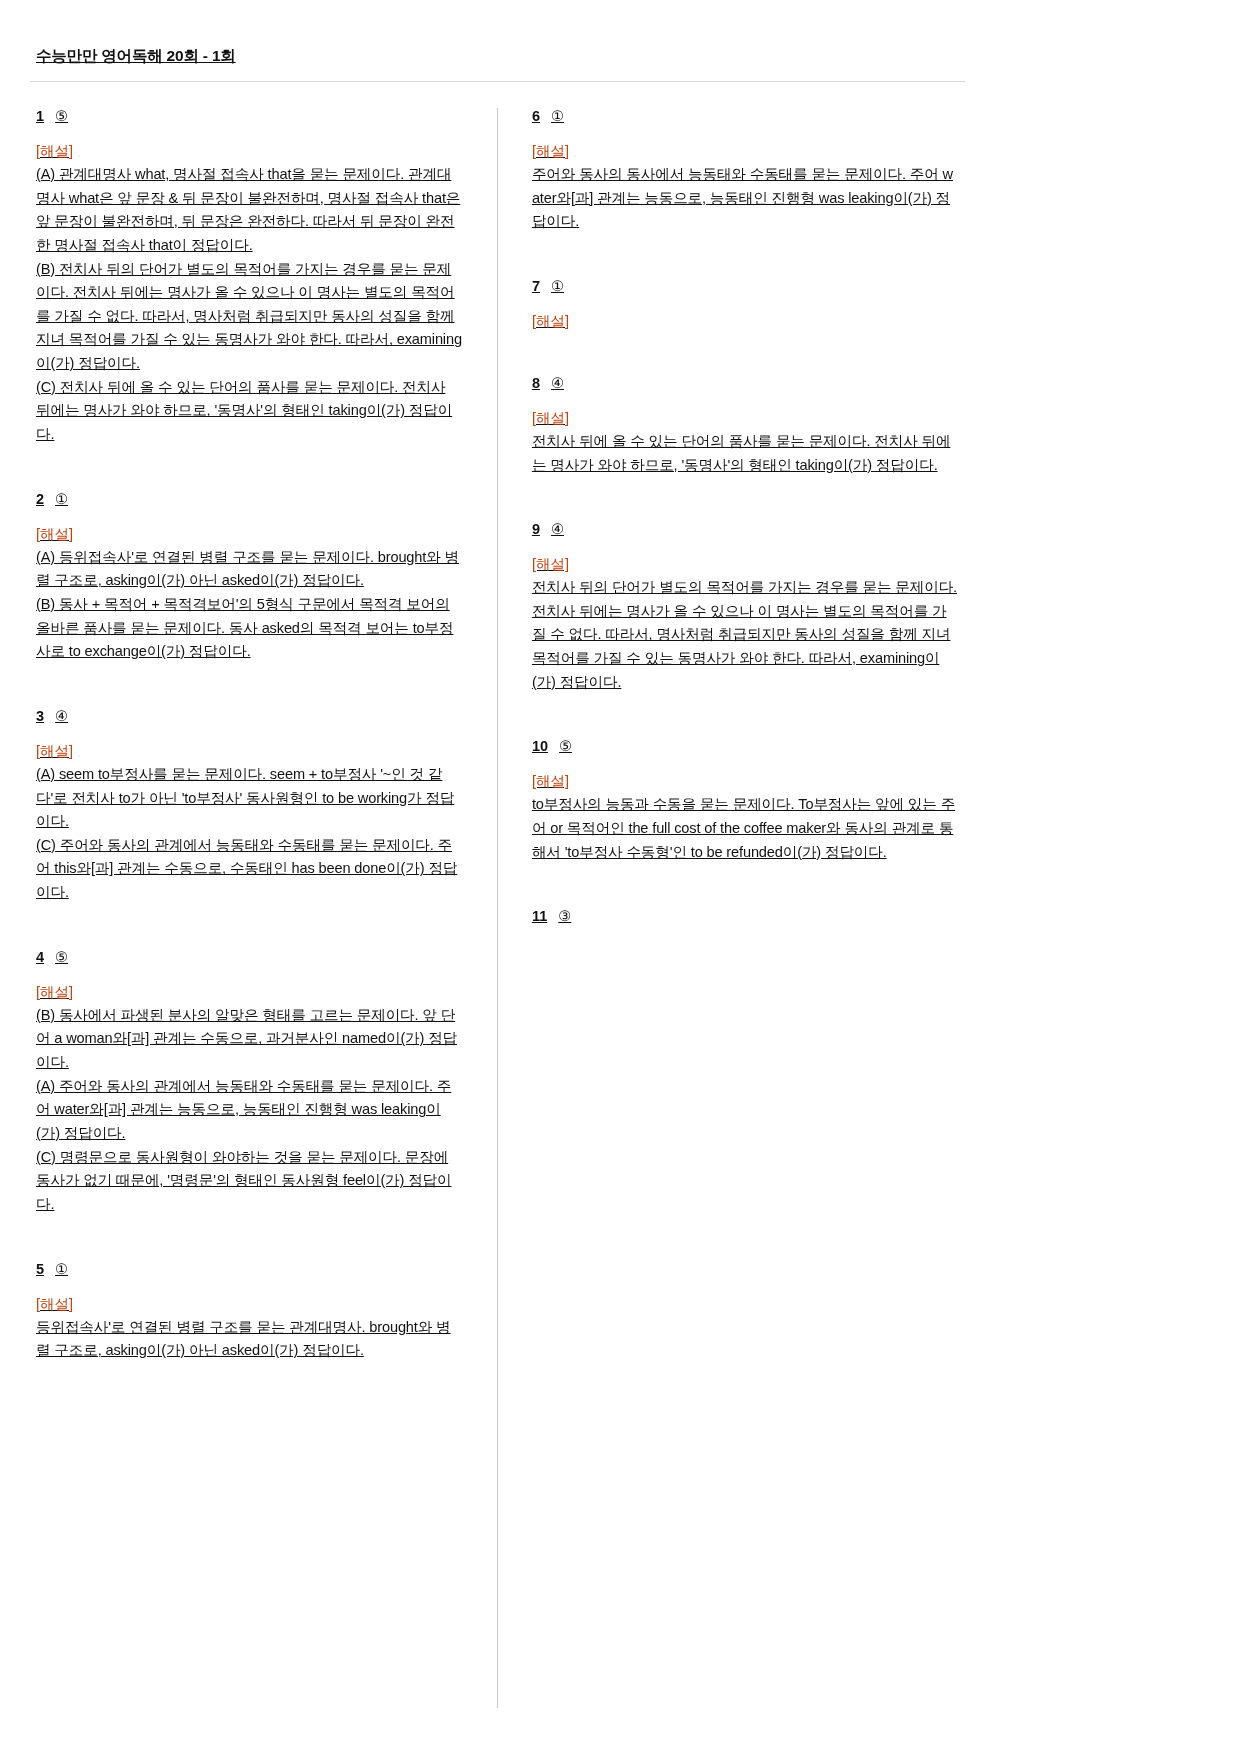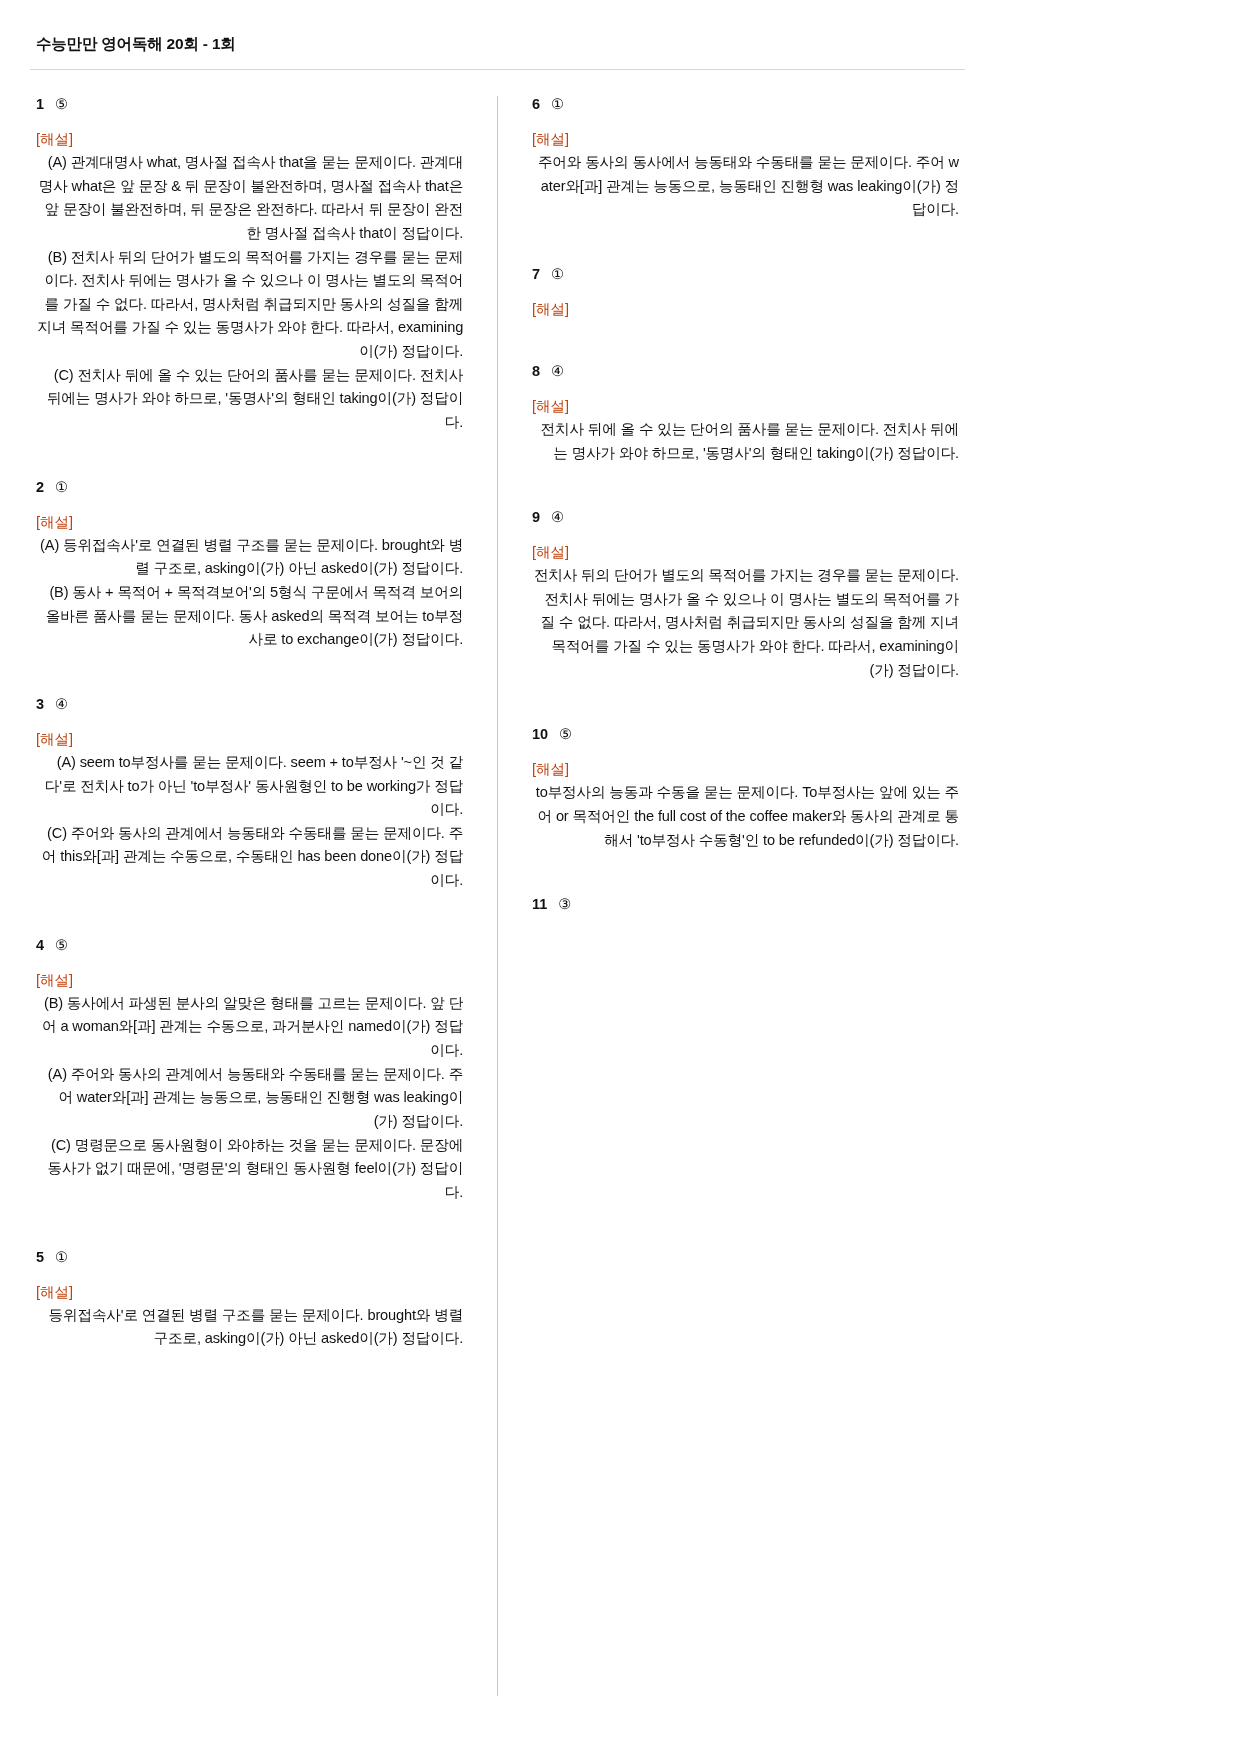--- a/index.html
+++ b/index.html
@@ -12,22 +12,23 @@
     color: #111111;
     width: 1241px;
     height: 1756px;
     position: relative;
     overflow: hidden;
   }
   .page {
     width: 995px;
     height: 1756px;
     box-sizing: border-box;
-    padding: 34px 36px 0 36px;
+    padding: 46px 36px 0 36px;
     position: relative;
+    text-decoration: underline;
   }
   .doc-title {
     font-size: 15.5px;
     font-weight: bold;
     letter-spacing: -0.2px;
     color: #111111;
     padding-bottom: 14px;
   }
   .title-rule {
     border-bottom: 1px solid #d6d6d6;
@@ -80,21 +81,20 @@
   }
   .body-text {
     font-size: 14.6px;
     line-height: 1.62;
     color: #111111;
     letter-spacing: -0.15px;
     word-break: break-all;
   }
   .body-text p {
     margin: 0;
-    text-align: right;
   }
   .item.no-body .item-head {
     margin-bottom: 12px;
   }
 </style>
 </head>
 <body>
 
 <div class="page">
 
@@ -155,21 +155,21 @@
         </div>
       </div>
 
       <div class="item">
         <div class="item-head">
           <span class="item-num">5</span>
           <span class="item-answer">①</span>
         </div>
         <div class="label">[해설]</div>
         <div class="body-text">
-          <p>등위접속사'로 연결된 병렬 구조를 묻는 문제이다. brought와 병렬 구조로, asking이(가) 아닌 asked이(가) 정답이다.</p>
+          <p>등위접속사'로 연결된 병렬 구조를 묻는 관계대명사. brought와 병렬 구조로, asking이(가) 아닌 asked이(가) 정답이다.</p>
         </div>
       </div>
 
     </div>
 
     <div class="col-divider"></div>
 
     <div class="col col-right">
 
       <div class="item">

